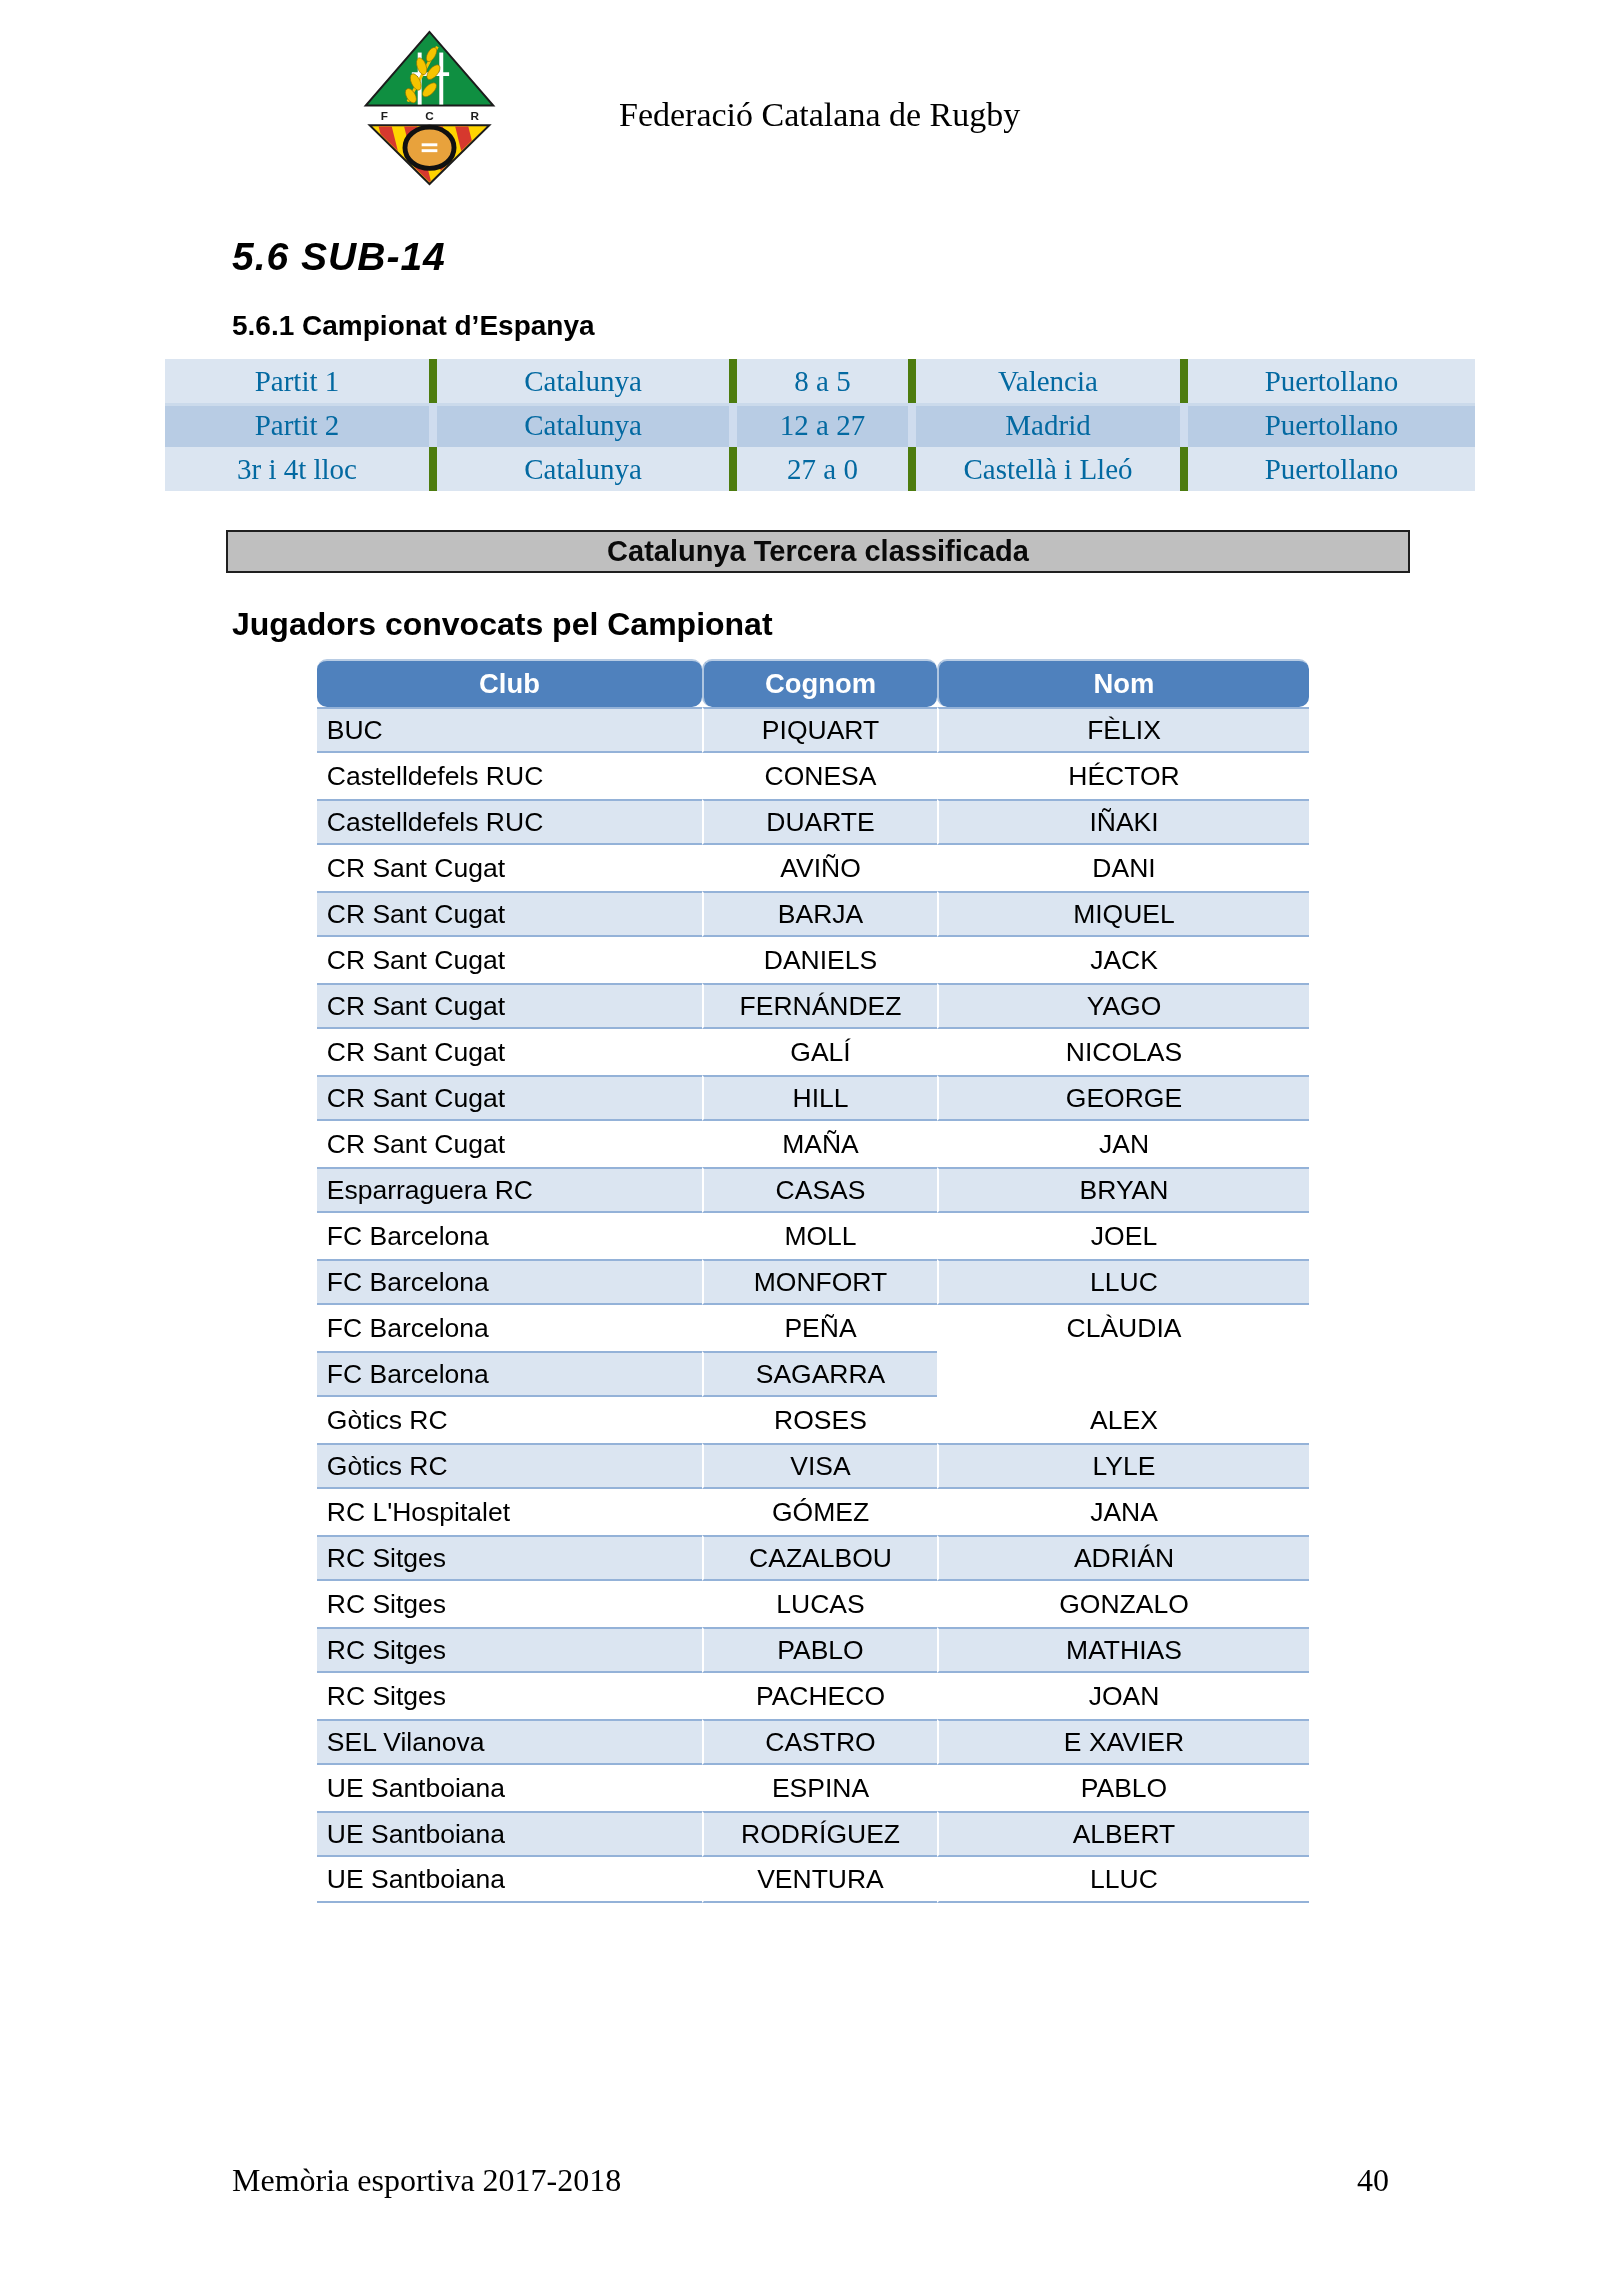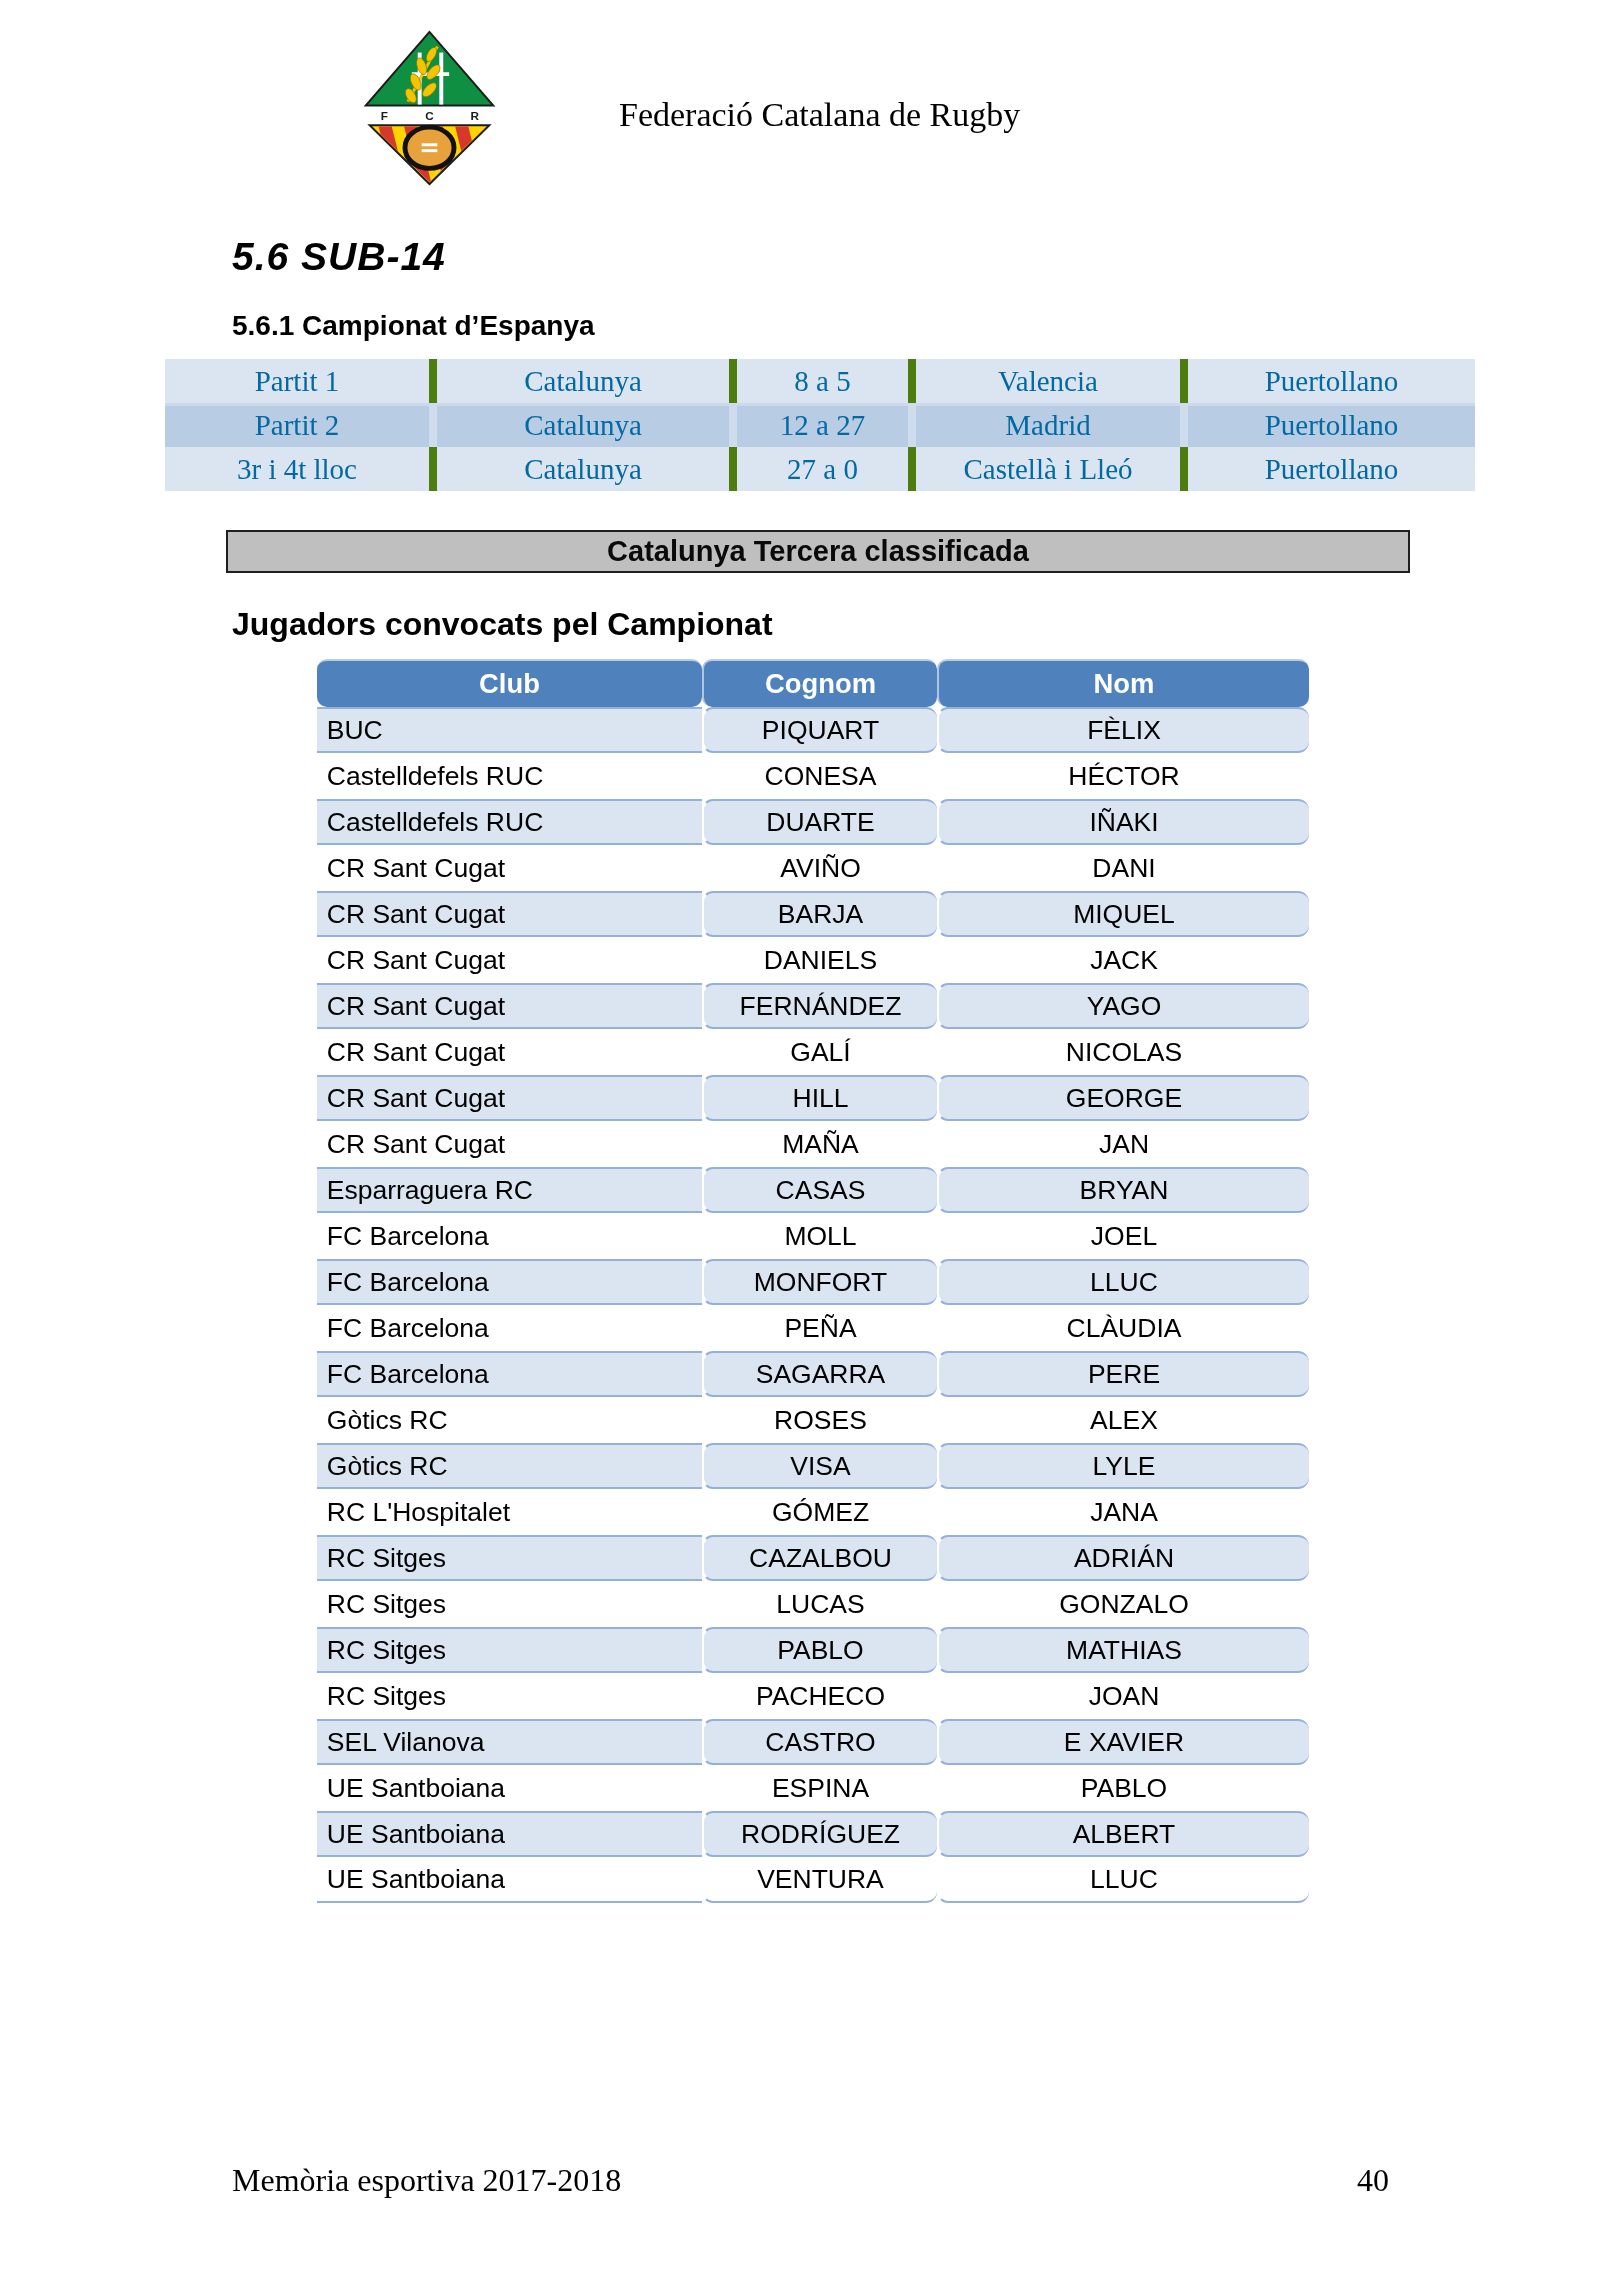--- a/index.html
+++ b/index.html
@@ -55,21 +55,21 @@
     height:48px; background:#4f81bd; color:#ffffff; font-weight:bold; font-size:27.4px;
     border-top:2.9px solid #b8cce4;
     border-radius:10px;
   }
   .p-header .p-cell + .p-cell { border-left:2px solid rgba(255,255,255,0.55); }
   .p-body .p-cell { height:46px; }
   .p-row.shaded .p-cell {
     background:#dbe5f1;
     border-top:2px solid #94b2d8; border-bottom:2px solid #94b2d8;
   }
-  .p-body .p-cell + .p-cell { border-left:2px solid #ffffff;border-radius:11px; }
+  .p-body .p-cell + .p-cell { border-left:2px solid #ffffff; }
   .p-row.plain:last-child .p-cell { border-bottom:2.9px solid #94b2d8; }
   .p-cell.c-club { justify-content:flex-start; padding-left:9.8px; }
   
   .footer {
     position:absolute; left:232px; top:2162px; width:1157px;
     display:flex; justify-content:space-between;
     font-family:"Liberation Serif", serif; font-size:32px; color:#000;
   }
 </style>
 </head>
@@ -229,21 +229,20 @@
           <div class="p-cell c-nom">LLUC</div>
         </div>
         <div class="p-row plain">
           <div class="p-cell c-club">FC Barcelona</div>
           <div class="p-cell c-cognom">PEÑA</div>
           <div class="p-cell c-nom">CLÀUDIA</div>
         </div>
         <div class="p-row shaded">
           <div class="p-cell c-club">FC Barcelona</div>
           <div class="p-cell c-cognom">SAGARRA</div>
-          <div class="p-cell c-nom">PERE</div>
         </div>
         <div class="p-row plain">
           <div class="p-cell c-club">Gòtics RC</div>
           <div class="p-cell c-cognom">ROSES</div>
           <div class="p-cell c-nom">ALEX</div>
         </div>
         <div class="p-row shaded">
           <div class="p-cell c-club">Gòtics RC</div>
           <div class="p-cell c-cognom">VISA</div>
           <div class="p-cell c-nom">LYLE</div>

